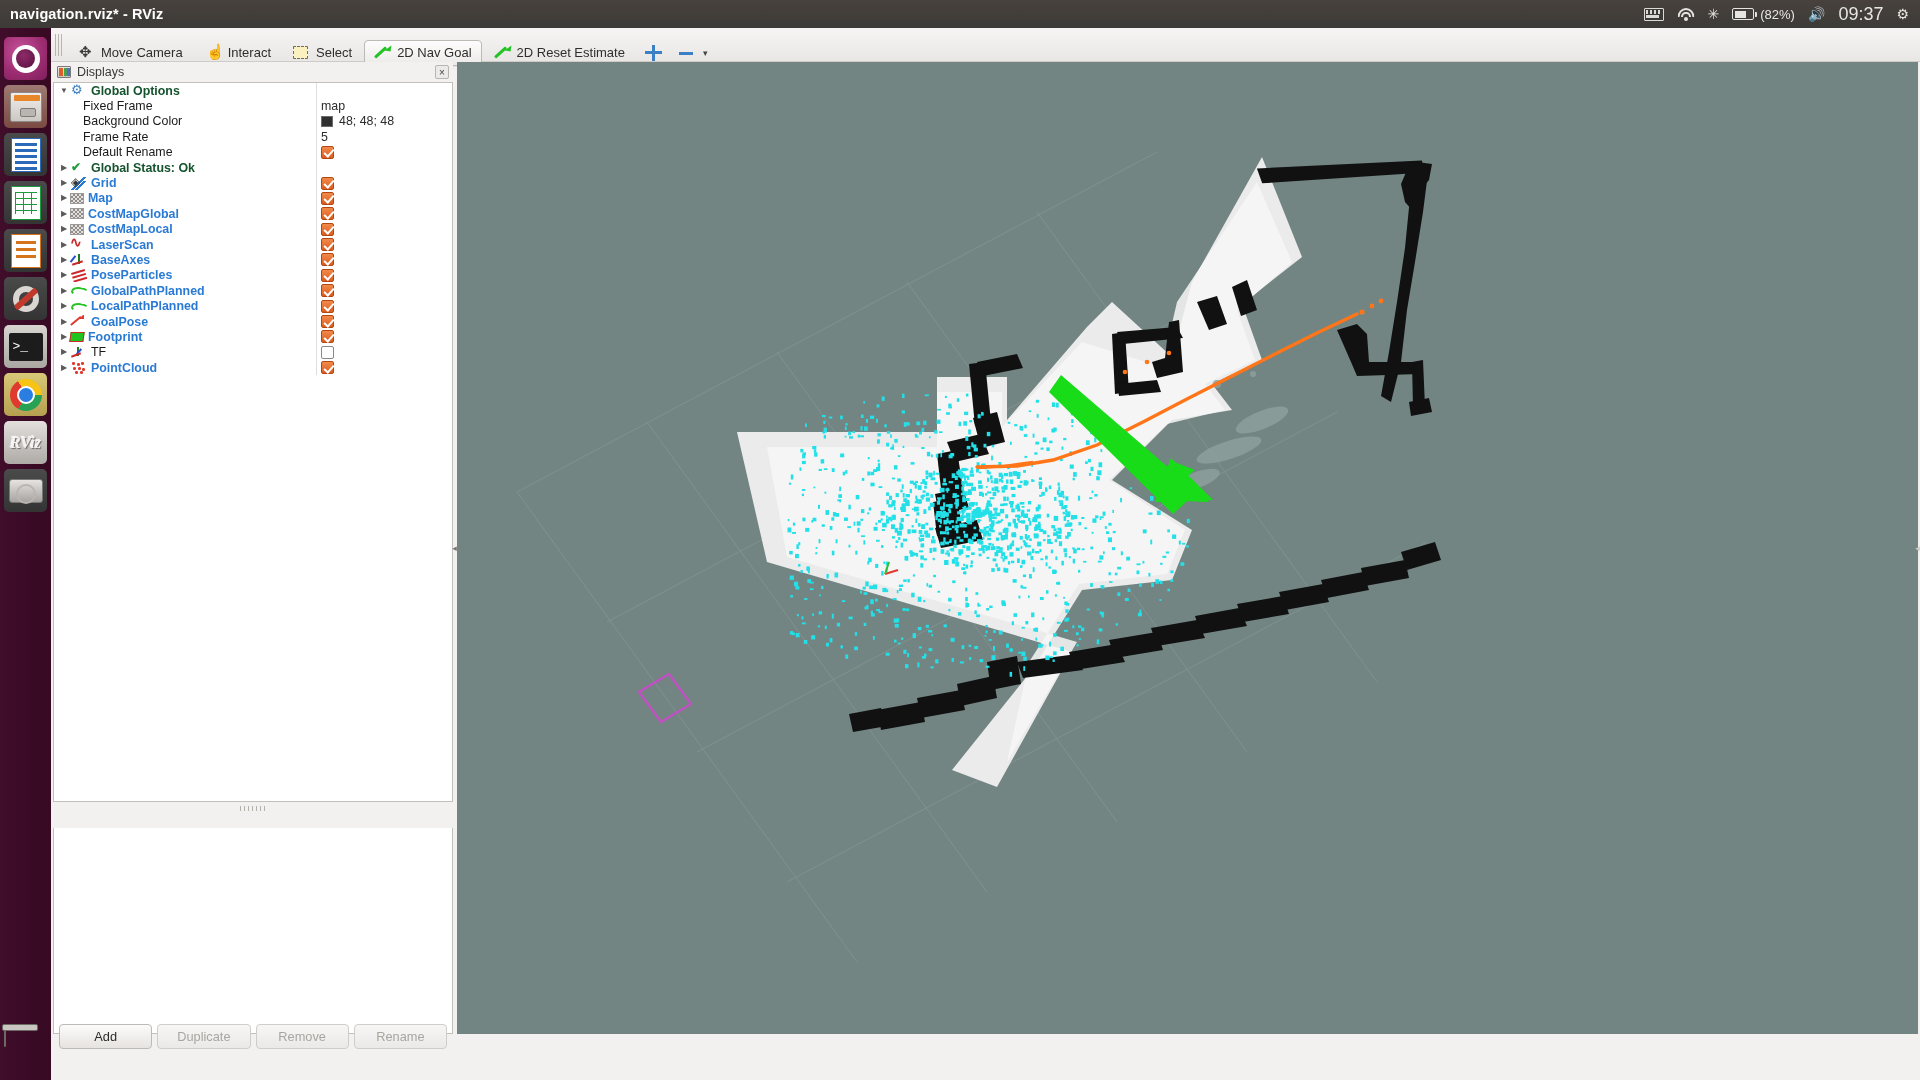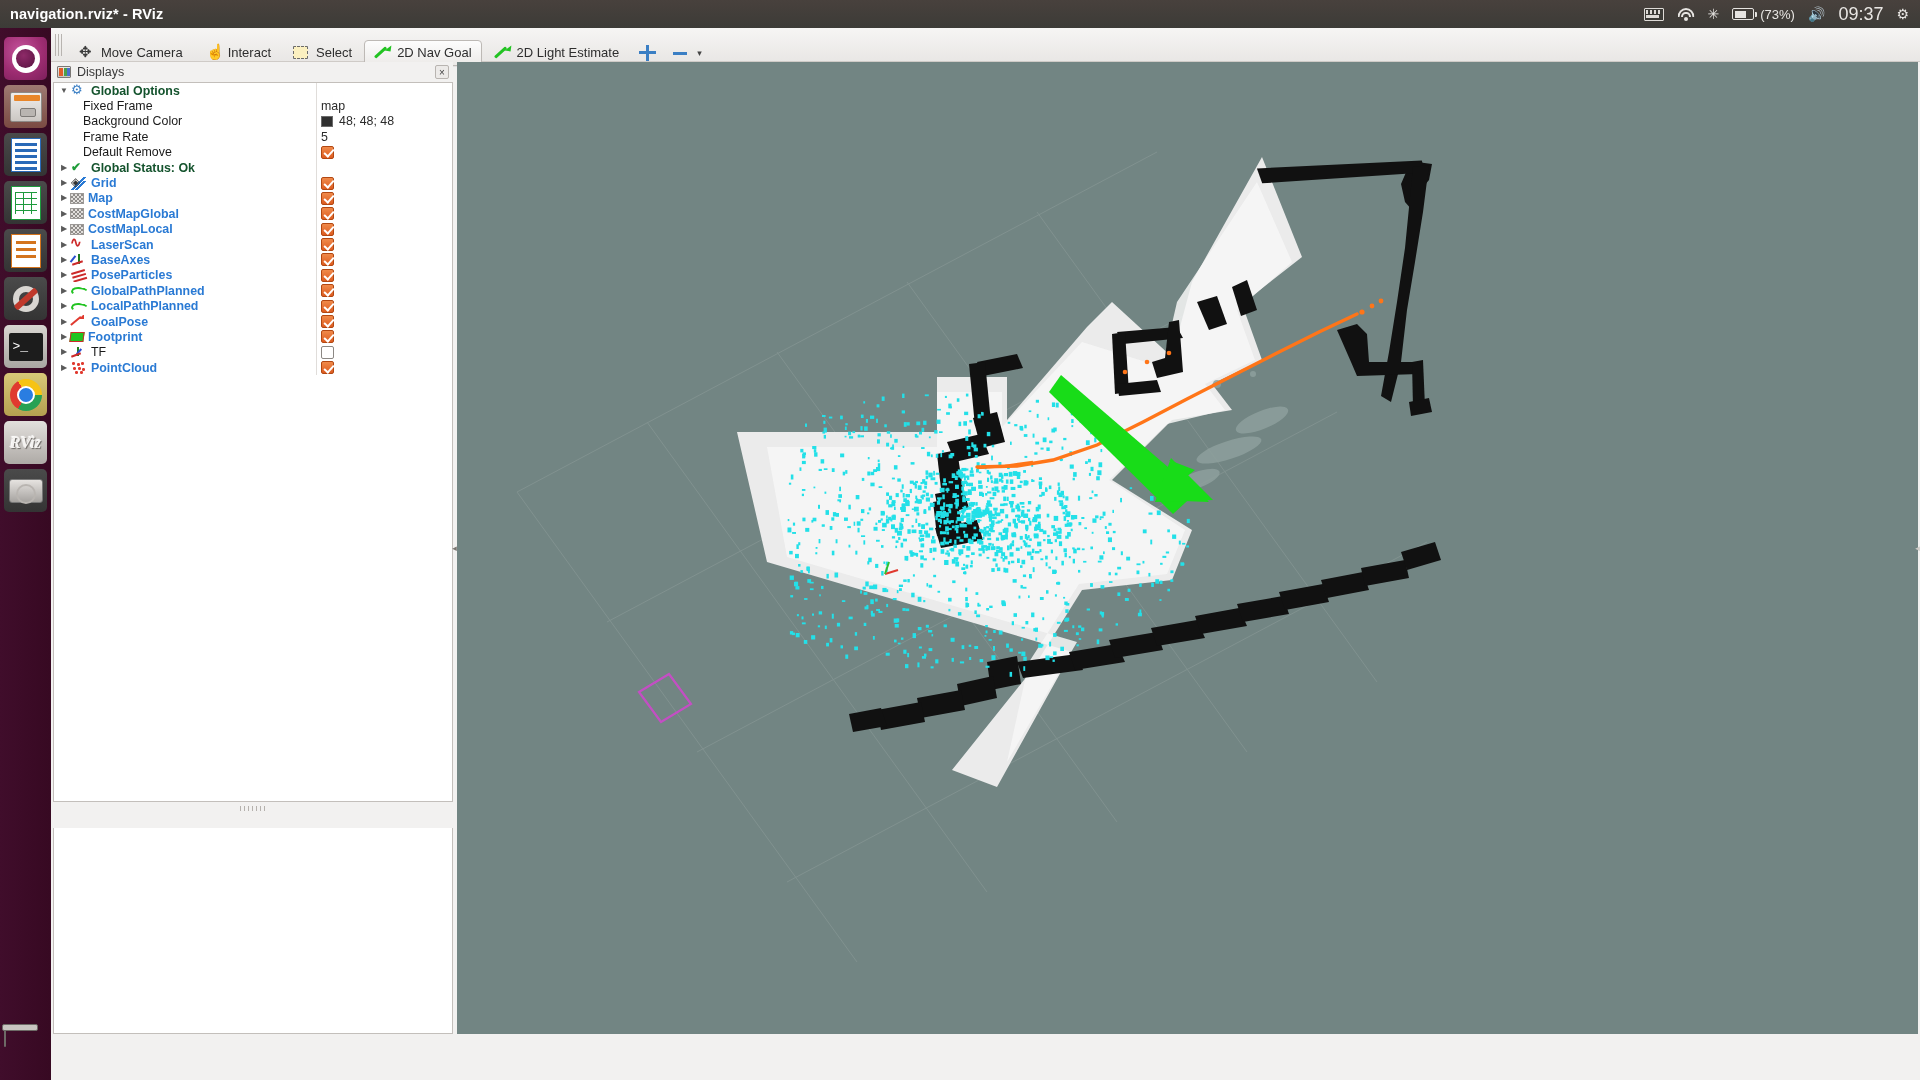--- a/index.html
+++ b/index.html
@@ -321,21 +321,21 @@
           <i></i>
         </span>
     </div>
     <div class="tray-item">
       <span class="tray-glyph">✳</span>
     </div>
     <div class="tray-item" style="gap:6px;">
       <span class="batt-ind">
           <span class="batt-fill"></span>
         </span>
-      <span style="font-size:13px;">(73%)</span>
+      <span style="font-size:13px;">(82%)</span>
     </div>
     <div class="tray-item">
       <span class="tray-glyph">🔊</span>
     </div>
     <div class="tray-item">
       <span style="font-size:18px;">09:37</span>
     </div>
     <div class="tray-item">
       <span class="tray-glyph">⚙</span>
     </div>
@@ -399,21 +399,21 @@
       <span>Select</span>
     </div>
 
     <div class="tb-btn active">
       <span class="tb-ico ico-arrow"></span>
       <span>2D Nav Goal</span>
     </div>
 
     <div class="tb-btn">
       <span class="tb-ico ico-arrow"></span>
-      <span>2D Light Estimate</span>
+      <span>2D Reset Estimate</span>
     </div>
 
     <div class="tb-btn" style="padding:0 7px;">
       <span class="tb-ico ico-plus"></span>
     </div>
 
     <div class="tb-btn" style="padding:0 5px;">
       <span class="tb-ico ico-minus"></span>
       <span class="tb-caret">▾</span>
     </div>
@@ -456,21 +456,21 @@
           <div class="trow">
             <div class="namecell indent">
               <span class="tlabel plain">Frame Rate</span>
             </div>
             <div class="valcell">
               <span>5</span>
             </div>
           </div>
           <div class="trow">
             <div class="namecell indent">
-              <span class="tlabel plain">Default Remove</span>
+              <span class="tlabel plain">Default Rename</span>
             </div>
             <div class="valcell">
               <span class="ckbox on"></span>
             </div>
           </div>
           <div class="trow">
             <div class="namecell">
               <span class="twist">▶</span>
               <span class="tico i-check"></span>
               <span class="tlabel bold">Global Status: Ok</span>
@@ -612,20 +612,26 @@
             </div>
           </div>
         </div>
     </div>
 
     <div id="splitter-h"></div>
 
     <div id="displays-props"></div>
   </div>
 
+  <div id="dock-buttons">
+    <div class="dbtn">Add</div>
+    <div class="dbtn disabled">Duplicate</div>
+    <div class="dbtn disabled">Remove</div>
+    <div class="dbtn disabled">Rename</div>
+  </div>
 
   <div id="view-splitter-left"></div>
 
   <div id="view3d">
     <svg width="1461" height="972" viewBox="0 0 1461 972">
       <defs>
         <clipPath id="mapclip">
           <polygon points="540,660 610,530 300,440 270,300 470,300 470,250 540,250 540,290 620,200 640,180 700,230 720,160 790,30 830,130 770,175 790,230 740,255 760,280 700,290 640,350 720,400 700,450 610,460 560,540 480,640"></polygon>
         </clipPath>
       </defs>

